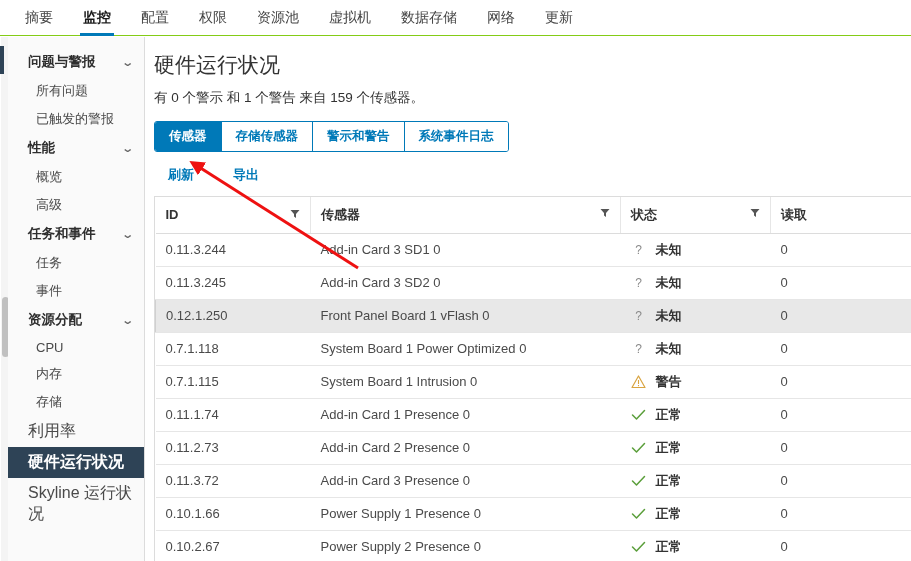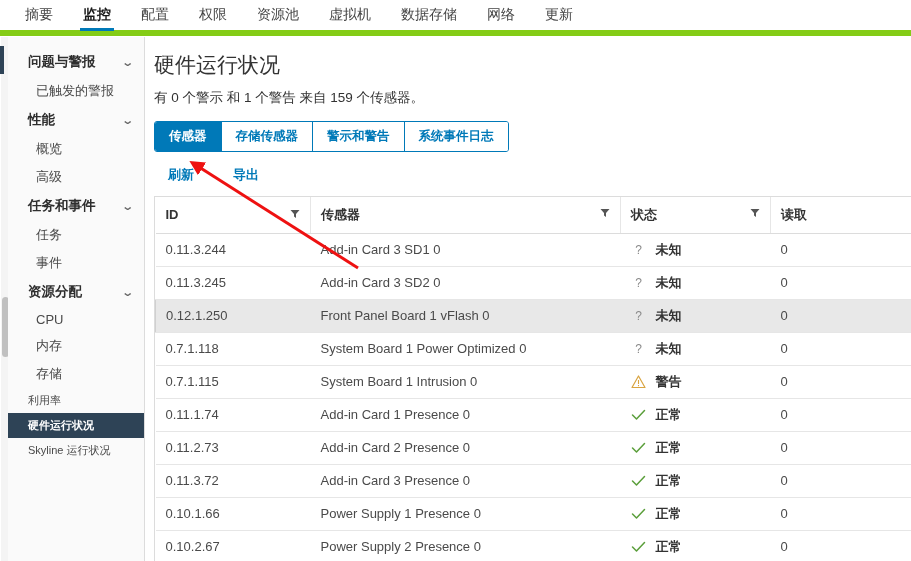--- a/index.html
+++ b/index.html
@@ -8,21 +8,21 @@
     background: #ffffff;
     font-family: "Liberation Sans", "DejaVu Sans", sans-serif;
     overflow: hidden;
     color: #333;
   }
   #root { position: relative; width: 911px; height: 561px; }
 
   
   #topnav {
     position: absolute; top: 0; left: 0; width: 911px; height: 36px;
-    background: #fff; border-bottom: 6px solid #84cc16;
+    background: #fff; border-bottom: 1px solid #84cc16;
     display: flex; align-items: stretch; padding-left: 10px;
   }
   .topnav-item {
     display: flex; align-items: center; justify-content: center;
     padding: 0 15px; font-size: 14px; color: #444;
     position: relative; cursor: pointer; white-space: nowrap;
   }
   .topnav-item.active { color: #1a1a1a; font-weight: bold; }
   .topnav-item.active::after {
     content: ""; position: absolute; left: 12px; right: 12px; bottom: -1px;
@@ -54,21 +54,21 @@
     padding: 6px 12px 6px 20px; font-size: 13.5px; font-weight: bold;
     color: #2e2e2e; cursor: pointer;
   }
   .nav-caret {
     font-size: 11px; color: #666; line-height: 1; transform: scaleX(1.4);
   }
   .nav-child {
     padding: 5px 10px 5px 28px; font-size: 13px; color: #4a4a4a; cursor: pointer;
   }
   .nav-item-plain {
-    padding: 5px 10px 5px 20px; font-size: 11px; color: #4a4a4a; cursor: pointer;
+    padding: 5px 10px 5px 20px; font-size: 16px; color: #4a4a4a; cursor: pointer;
   }
   .nav-item-plain.selected {
     background: #2e4356; color: #ffffff; font-weight: bold;
     margin-right: 0px;
   }
 
   
   #main {
     position: absolute; left: 146px; top: 37px;
     width: 765px; height: 524px; background: #ffffff;
@@ -161,20 +161,21 @@
   <div id="left-scrollbar">
     <div id="left-scroll-thumb"></div>
   </div>
   <div id="edge-marker"></div>
 
   <div id="sidebar">
       <div class="nav-group">
         <span>问题与警报</span>
         <span class="nav-caret">⌄</span>
       </div>
+      <div class="nav-child">所有问题</div>
       <div class="nav-child">已触发的警报</div>
       <div class="nav-group">
         <span>性能</span>
         <span class="nav-caret">⌄</span>
       </div>
       <div class="nav-child">概览</div>
       <div class="nav-child">高级</div>
       <div class="nav-group">
         <span>任务和事件</span>
         <span class="nav-caret">⌄</span>

